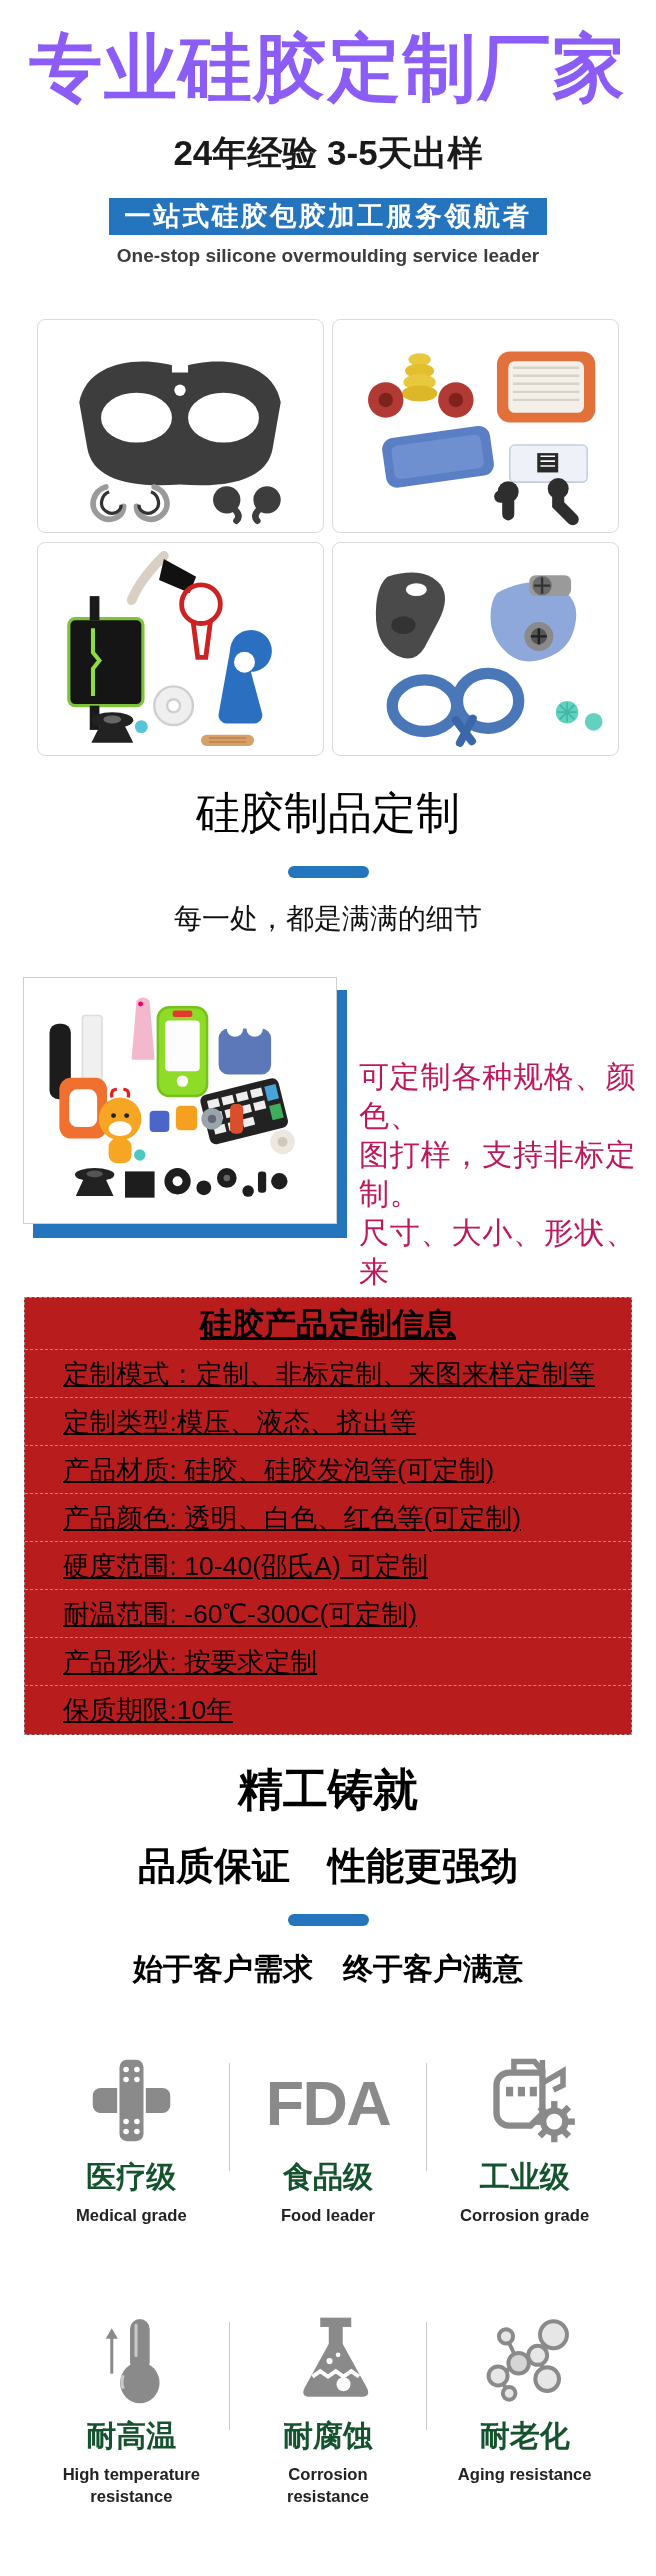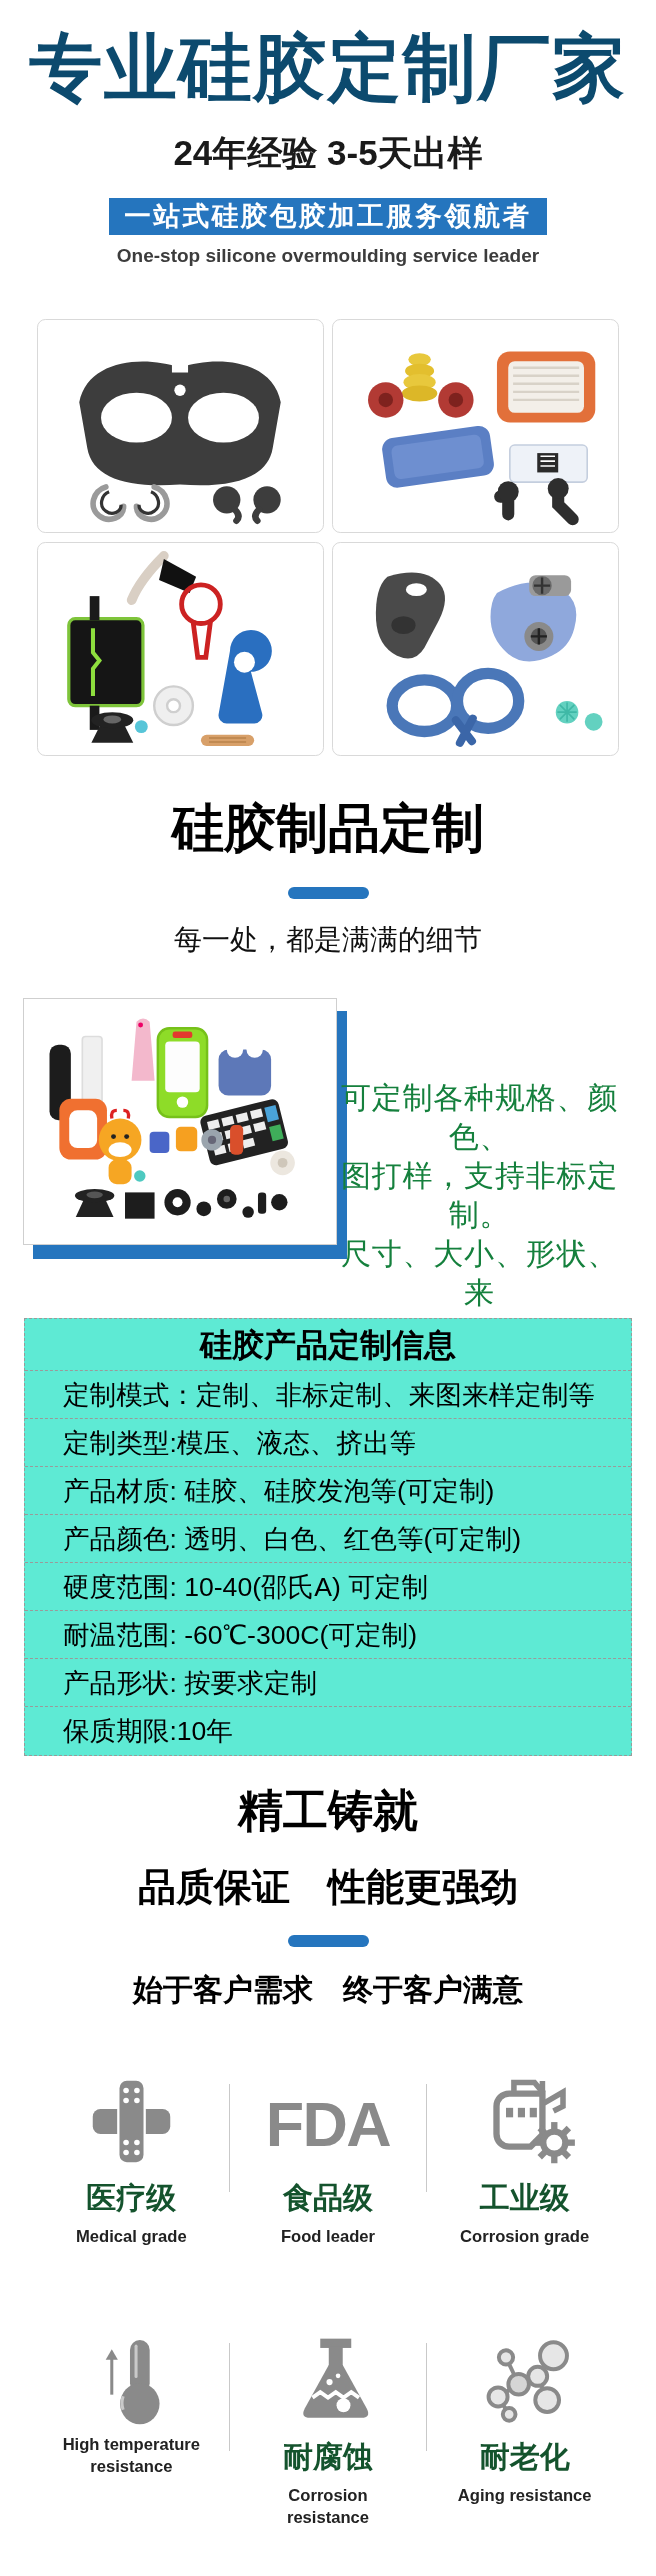--- a/index.html
+++ b/index.html
@@ -3,37 +3,37 @@
 <meta charset="utf-8">
 <style>
   :root { --accent:#2575BE; }
   * { box-sizing:border-box; margin:0; padding:0; }
   body {
     width:656px; height:2576px; margin:0 auto; background:#fff;
     font-family:"Liberation Sans", sans-serif; color:#000;
     overflow:hidden; position:relative;
   }
   
-  .hero-title { padding-top:20px; text-align:center; font-size:73px; font-weight:900; letter-spacing:1.7px; line-height:1.32; color:#0c4a6e; }
+  .hero-title { padding-top:20px; text-align:center; font-size:73px; font-weight:900; letter-spacing:1.7px; line-height:1.32; color:#8b5cf6; }
   .hero-sub { margin-top:13.3px; text-align:center; font-size:35px; font-weight:700; color:#1a1a1a; }
   .banner { margin:21.6px auto 0; width:438px; height:37px; background:var(--accent); color:#fff; font-size:26.6px; font-weight:600; text-align:center; line-height:37px; letter-spacing:2.5px; }
   .banner-en { margin-top:10px; text-align:center; font-size:19px; font-weight:600; color:#3c3c3c; }
   
   .gallery { margin:52px 37px 0; display:grid; grid-template-columns:1fr 1fr; gap:8.3px; }
   .photo-card { height:214px; border:0.8px solid #d9d9d9; border-radius:8.3px; background:#fff; display:flex; align-items:center; justify-content:center; overflow:hidden; }
   
-  .custom-title { margin-top:38px; text-align:center; font-size:52px; font-weight:700; color:#000; }
+  .custom-title { margin-top:28px; text-align:center; font-size:44px; font-weight:400; color:#000; }
   .blue-bar { width:81px; height:12.5px; border-radius:6.6px; background:var(--accent); margin:23px auto 0; }
   .custom-sub { margin-top:21.6px; text-align:center; font-size:28px; color:#111; }
   .collage-wrap { position:relative; margin:39px 0 0 23px; height:262px; }
   .blue-shadow { position:absolute; left:10px; top:13.3px; width:314px; height:248px; background:var(--accent); }
   .collage-card { position:absolute; left:0; top:0; width:314px; height:247px; background:#fff; border:0.8px solid #cfcfcf; display:flex; align-items:center; justify-content:center; }
-  .collage-text { position:absolute; left:310px; top:80px; width:293px; font-size:30px; line-height:39px; letter-spacing:0.8px; text-align:center; color:#15803d; }
-  
-  .info-table { margin:58px auto 0; width:608px; border:0.8px dashed #9a9a9a; background:#5eead4; }
+  .collage-text { position:absolute; left:336px; top:80px; width:293px; font-size:30px; line-height:39px; letter-spacing:0.8px; color:#be185d; }
+  
+  .info-table { margin:58px auto 0; width:608px; border:0.8px dashed #9a9a9a; background:#b91c1c;text-decoration:underline; }
   .info-header { height:52px; line-height:52px; text-align:center; font-size:32px; font-weight:800; border-bottom:0.8px dashed #9a9a9a; }
   .info-row { height:48px; line-height:48px; padding-left:38px; font-size:26.6px; color:#000; border-bottom:0.8px dashed #9a9a9a; white-space:nowrap; }
   .info-row:last-child { border-bottom:none; }
   
   .q-title1 { margin-top:25px; text-align:center; font-size:45px; font-weight:900; }
   .q-title2 { margin-top:21.6px; text-align:center; font-size:38px; font-weight:900; }
   .q-bar { width:81px; height:12.5px; border-radius:6.6px; background:var(--accent); margin:21.6px auto 0; }
   .q-sub { margin-top:23px; text-align:center; font-size:30px; font-weight:700; color:#000; }
   
   .features { margin:61px 33px 0; display:grid; grid-template-columns:1fr 1fr 1fr; row-gap:83px; }
@@ -331,20 +331,21 @@
     <div class="icon-box">
       <svg width="91" height="95" viewBox="0 0 120 120">
         <line x1="34" y1="80" x2="34" y2="32" stroke="#8a8a8a" stroke-width="4"></line>
         <path d="M34,20 l-8,14 h16 z" fill="#8a8a8a"></path>
         <rect x="58" y="8" width="26" height="70" rx="13" fill="#8a8a8a"></rect>
         <rect x="64" y="14" width="4" height="44" rx="2" fill="#c9c9c9"></rect>
         <ellipse cx="71" cy="92" rx="26" ry="27" fill="#8a8a8a"></ellipse>
         <path d="M49,100 a26,27 0 0 1 0,-18" stroke="#c9c9c9" stroke-width="4" fill="none"></path>
       </svg>
     </div>
+    <div class="zh">耐高温</div>
     <div class="en">High temperature resistance</div>
   </div>
 
   <div class="feature divider">
     <div class="icon-box">
       <svg width="96" height="93" viewBox="0 0 120 120">
         <rect x="50" y="6" width="40" height="12" fill="#8a8a8a"></rect>
         <rect x="61" y="16" width="18" height="26" fill="#8a8a8a"></rect>
         <path d="M61,40 L30,96 q-6,12 7,12 h66 q13,0 7,-12 L79,40 z" fill="#8a8a8a"></path>
         <polyline points="40,82 50,75 60,82 70,75 80,82 90,75 100,82" stroke="#fff" stroke-width="5" fill="none"></polyline>

